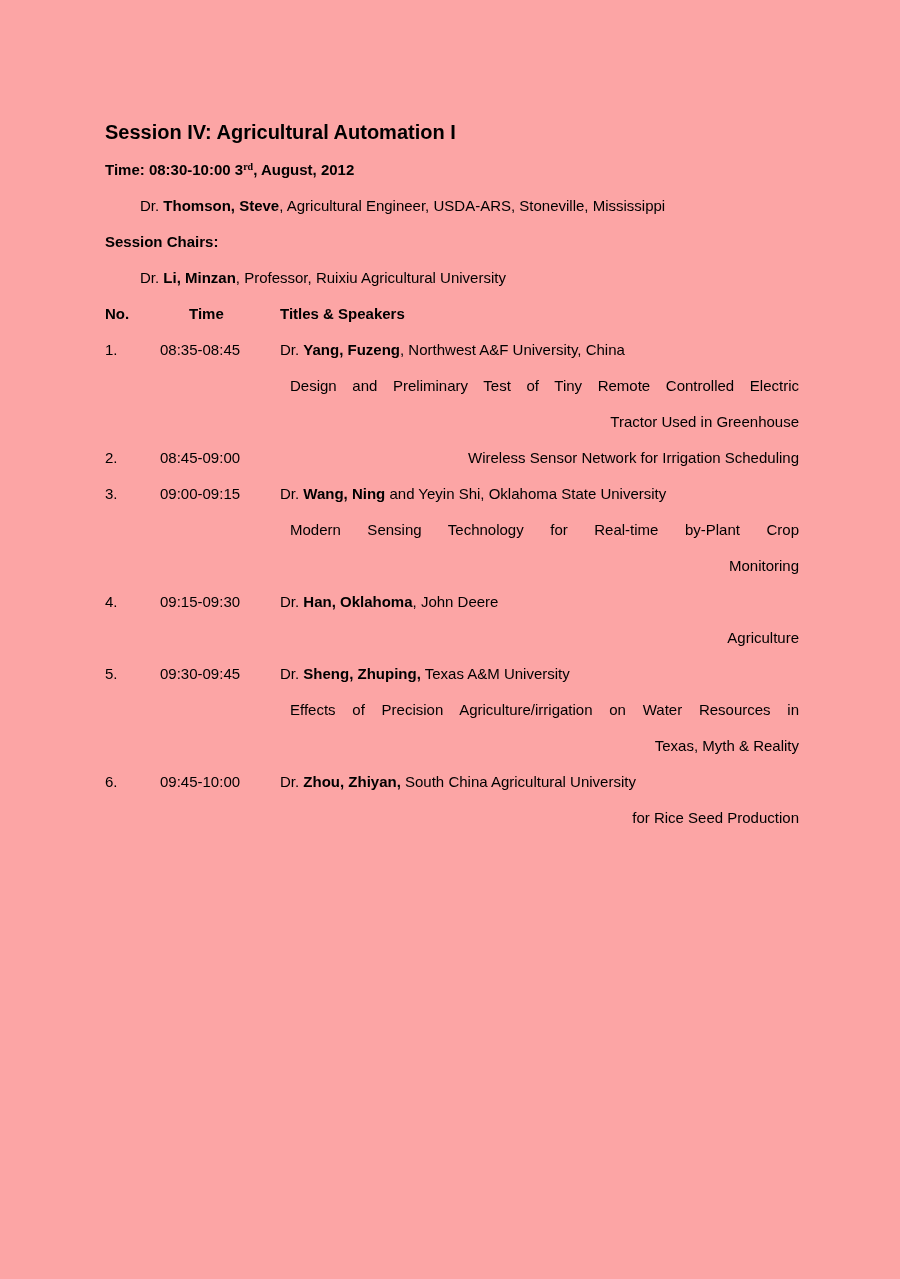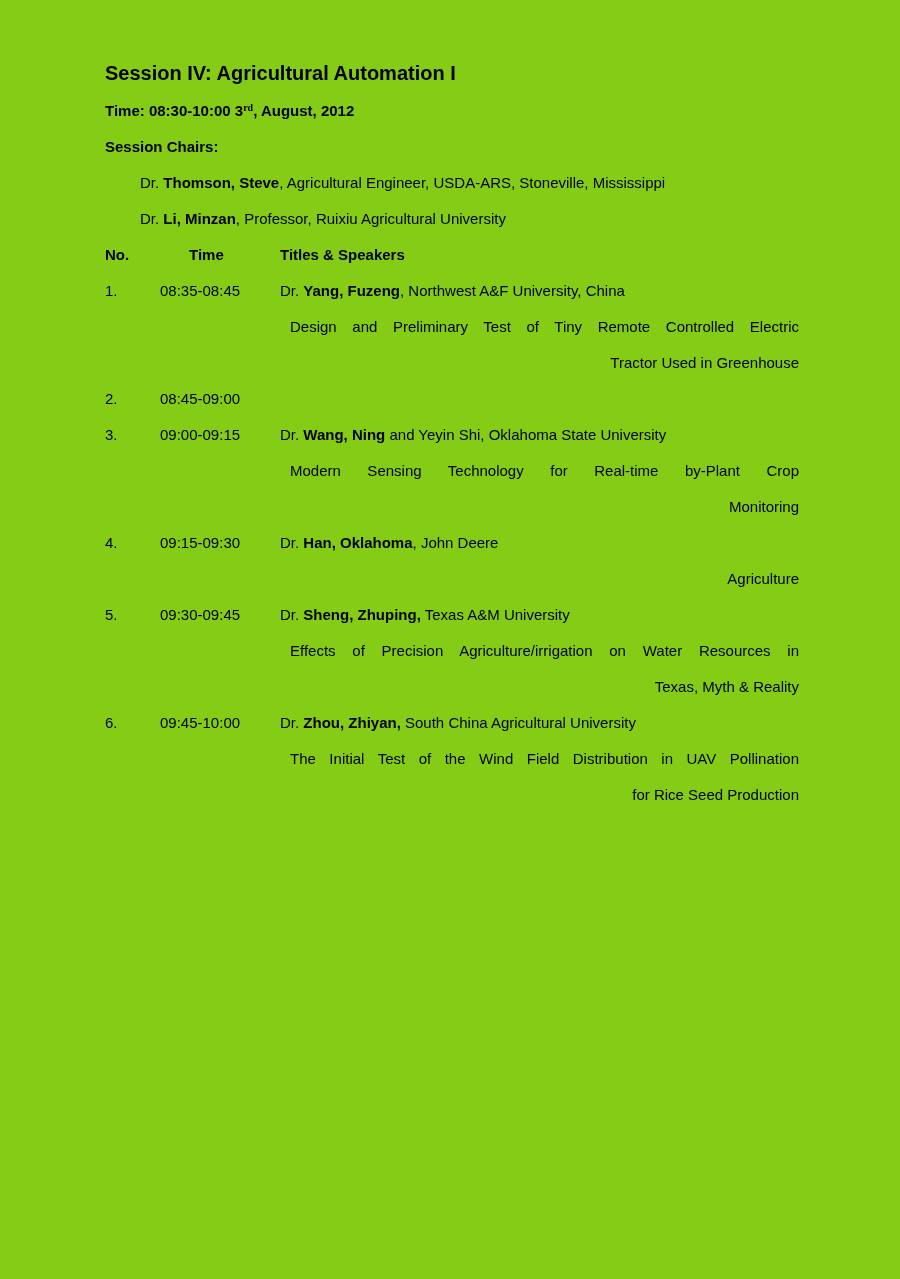--- a/index.html
+++ b/index.html
@@ -11,22 +11,22 @@
     width: 900px;
     height: 1279px;
     font-family: "Liberation Sans", sans-serif;
     color: #000000;
     overflow: hidden;
   }
   .page {
     box-sizing: border-box;
     width: 900px;
     height: 1279px;
-    padding: 60px 101px 0 105px;
-    background: #84cc16;
+    padding: 119px 101px 0 105px;
+    background: #fca5a5;
   }
   .session-title {
     font-size: 20px;
     line-height: 26px;
     font-weight: bold;
     margin: 0 0 7px 0;
   }
   .line {
     font-size: 15px;
     line-height: 36px;
@@ -56,23 +56,23 @@
 </style>
 </head>
 <body>
 
 <div class="page">
 
   <h1 class="session-title">Session IV: Agricultural Automation I</h1>
 
   <div class="line bold"><span>Time: 08:30-10:00 3</span><sup class="sup">rd</sup><span>, August, 2012</span></div>
 
+  <div class="line chair"><span>Dr. </span><span class="bold">Thomson, Steve</span><span>, Agricultural Engineer, USDA-ARS, Stoneville, Mississippi</span></div>
+
   <div class="line bold">Session Chairs:</div>
-
-  <div class="line chair"><span>Dr. </span><span class="bold">Thomson, Steve</span><span>, Agricultural Engineer, USDA-ARS, Stoneville, Mississippi</span></div>
 
   <div class="line chair"><span>Dr. </span><span class="bold">Li, Minzan</span><span>, Professor, Ruixiu Agricultural University</span></div>
 
   <div class="grid line bold">
     <div>No.</div>
     <div class="time-h">Time</div>
     <div>Titles &amp; Speakers</div>
   </div>
 
   <div class="grid line">
@@ -82,20 +82,21 @@
       <div><span>Dr. </span><span class="bold">Yang, Fuzeng</span><span>, Northwest A&amp;F University, China</span></div>
       <div class="just">Design and Preliminary Test of Tiny Remote Controlled Electric</div>
       <div class="tleft">Tractor Used in Greenhouse</div>
     </div>
   </div>
 
   <div class="grid line">
     <div>2.</div>
     <div>08:45-09:00</div>
     <div>
+      <div class="tleft">Wireless Sensor Network for Irrigation Scheduling</div>
     </div>
   </div>
 
   <div class="grid line">
     <div>3.</div>
     <div>09:00-09:15</div>
     <div>
       <div><span>Dr. </span><span class="bold">Wang, Ning</span><span> and Yeyin Shi, Oklahoma State University</span></div>
       <div class="just">Modern Sensing Technology for Real-time by-Plant Crop</div>
       <div class="tleft">Monitoring</div>
@@ -119,18 +120,17 @@
       <div class="just">Effects of Precision Agriculture/irrigation on Water Resources in</div>
       <div class="tleft">Texas, Myth &amp; Reality</div>
     </div>
   </div>
 
   <div class="grid line">
     <div>6.</div>
     <div>09:45-10:00</div>
     <div>
       <div><span>Dr. </span><span class="bold">Zhou, Zhiyan,</span><span> South China Agricultural University</span></div>
-      <div class="just">The Initial Test of the Wind Field Distribution in UAV Pollination</div>
       <div class="tleft">for Rice Seed Production</div>
     </div>
   </div>
 
 </div>
 
 </body></html>

